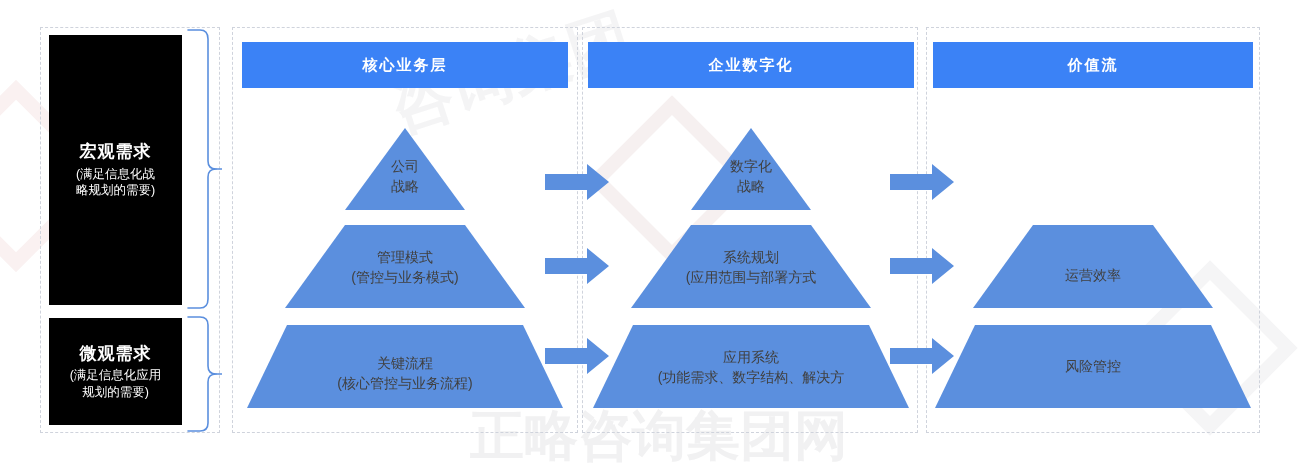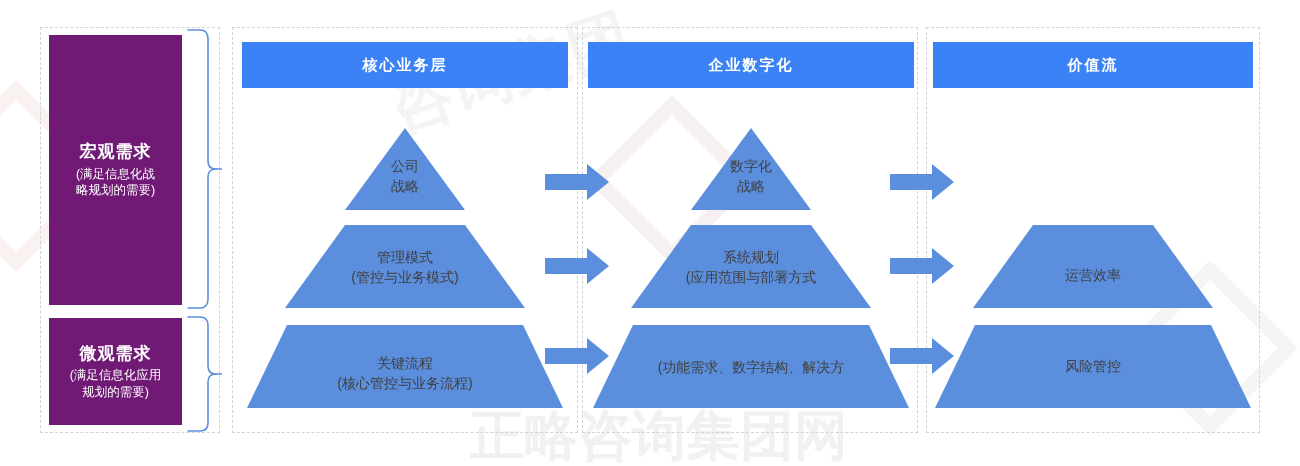--- a/index.html
+++ b/index.html
@@ -40,21 +40,21 @@
   .dashed-panel {
     position: absolute;
     border: 1px dashed #cfd3dc;
     box-sizing: border-box;
     background: transparent;
   }
 
   
   .req-box {
     position: absolute;
-    background: #701a75;
+    background: #000000;
     box-sizing: border-box;
     display: flex;
     flex-direction: column;
     align-items: center;
     justify-content: center;
     color: #ffffff;
     text-align: center;
     line-height: 1.32;
   }
   .req-title {
@@ -228,20 +228,21 @@
       <span class="l1">系统规划</span>
       <span class="l2">(应用范围与部署方式</span>
     </div>
   </div>
 
   <div class="tier-wrap" style="left:593px; top:325px; width:316px; height:83px;">
     <svg width="316" height="83" viewBox="0 0 316 83">
       <polygon points="40,0 276,0 316,83 0,83" fill="#5B8FDE"></polygon>
     </svg>
     <div class="tier-label two-line">
+      <span class="l1">应用系统</span>
       <span class="l2">(功能需求、数字结构、解决方</span>
     </div>
   </div>
 
   <div class="dashed-panel" style="left:926px; top:27px; width:334px; height:406px;"></div>
 
   <div class="col-header" style="left:933px; top:42px; width:320px; height:46px;">
     <span>价值流</span>
   </div>
 

